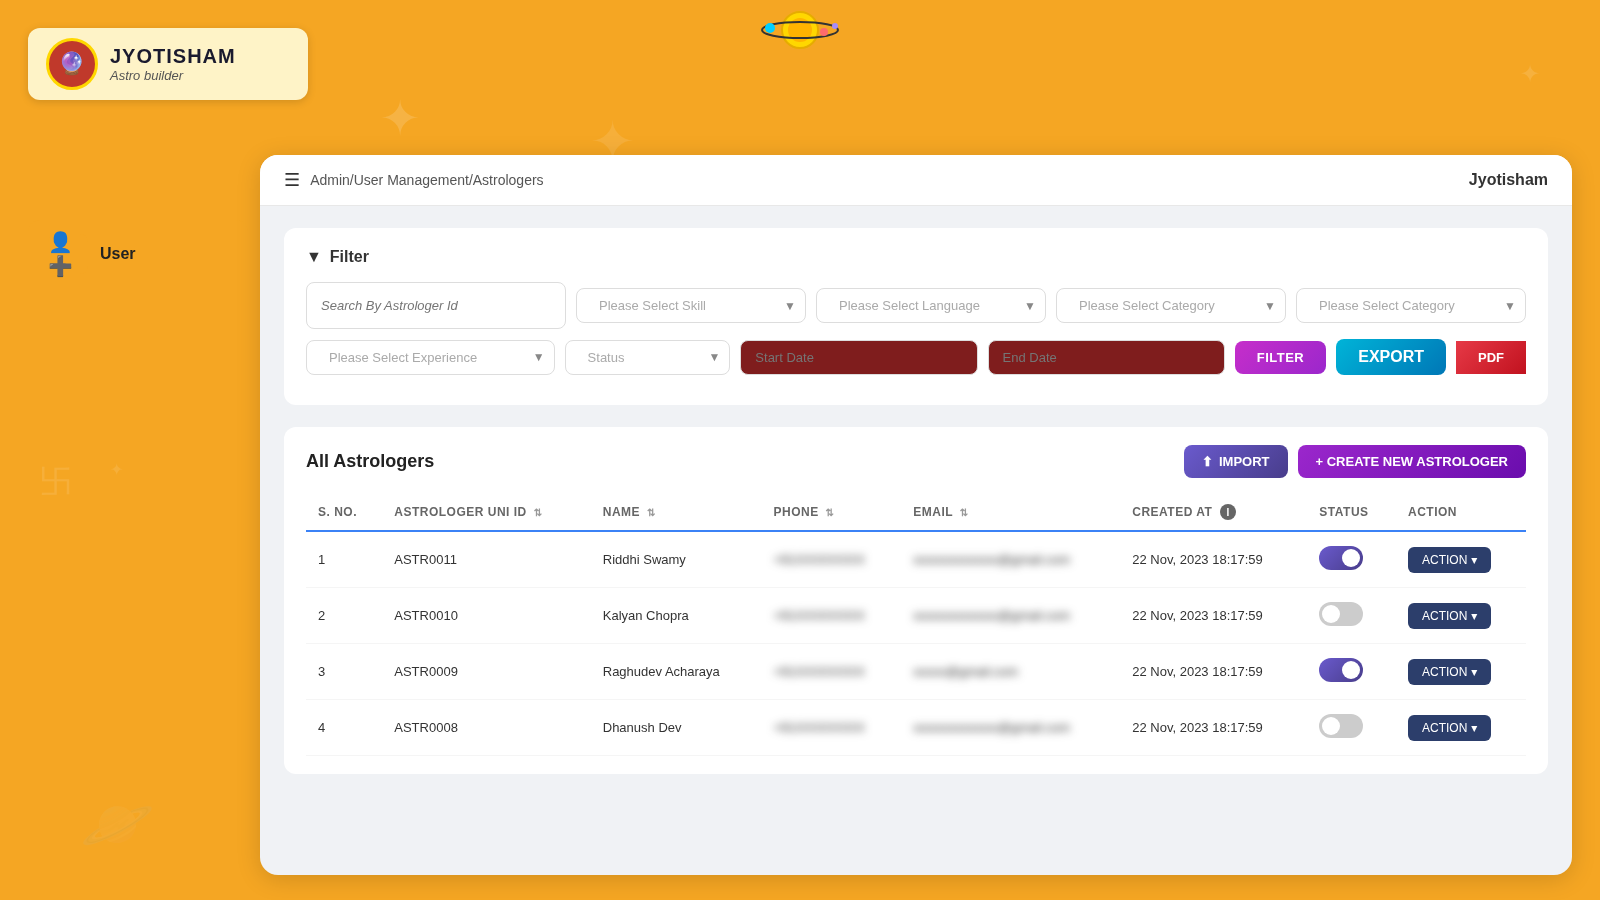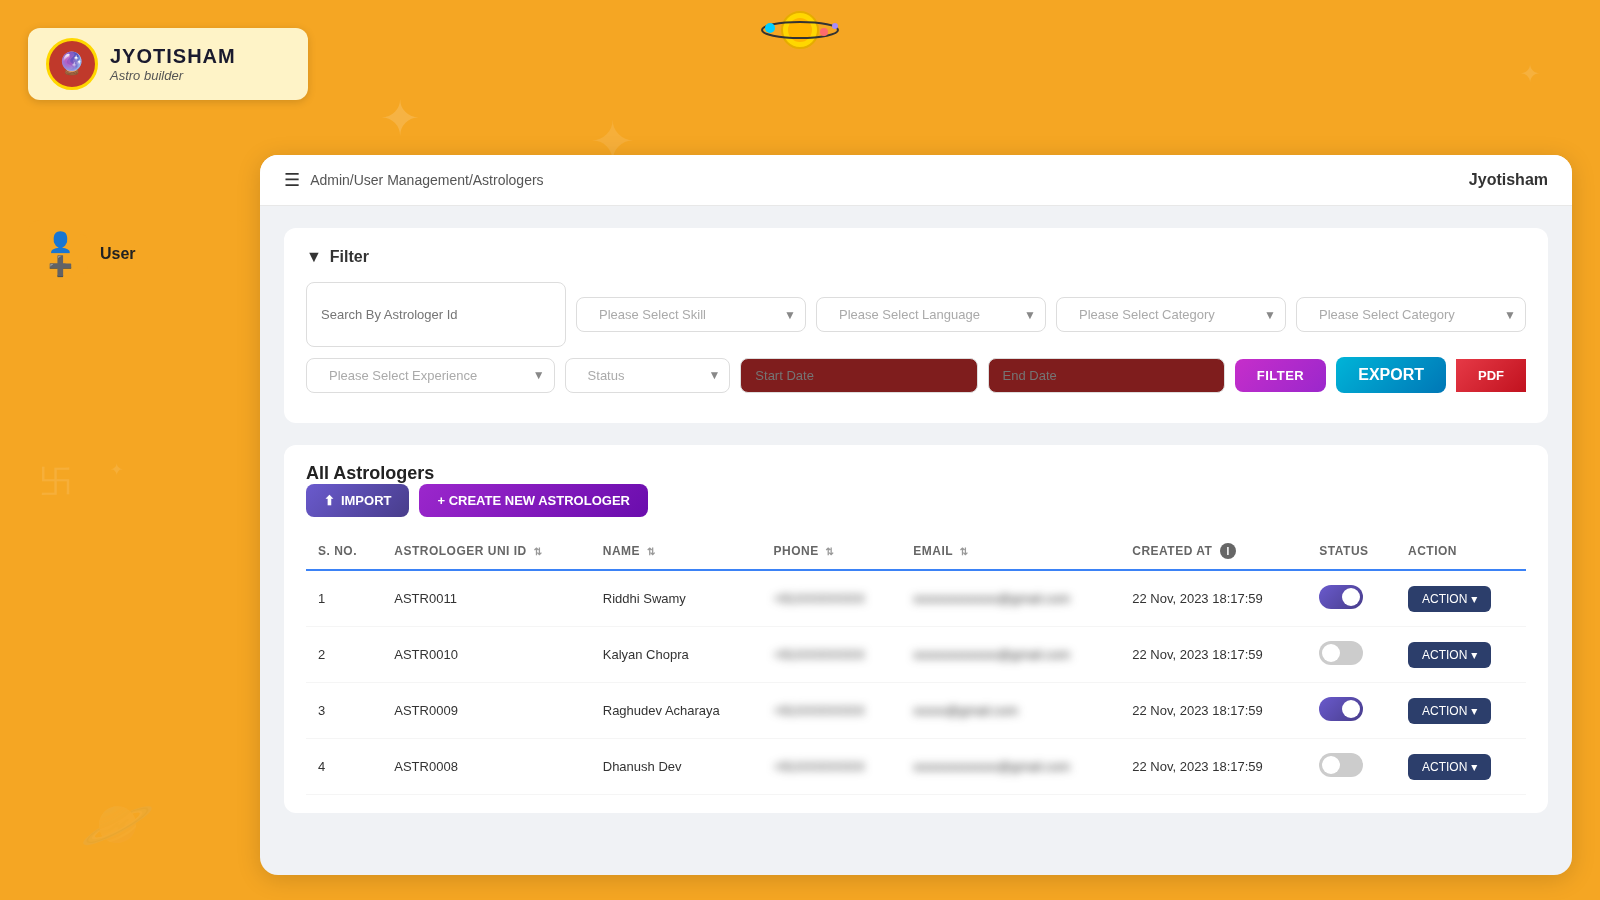--- a/index.html
+++ b/index.html
@@ -201,26 +201,27 @@
     }
     .filter-row {
       display: flex;
       gap: 10px;
       margin-bottom: 10px;
       align-items: center;
     }
     .filter-input {
       border: 1px solid #ddd;
       border-radius: 8px;
-      padding: 24px 14px;
+      padding: 15px 14px;
       font-size: 13px;
       color: #aaa;
       background: white;
       outline: none;
       flex: 1;
+      font-style: italic;
     }
     .select-wrapper {
       flex: 1;
       position: relative;
     }
     .select-wrapper select {
       width: 100%;
       border: 1px solid #ddd;
       border-radius: 8px;
       padding: 9px 32px 9px 22px;
@@ -283,24 +284,23 @@
     }
 
     
     .table-section {
       background: white;
       border-radius: 12px;
       padding: 18px 22px;
     }
     .table-header-row {
       display: flex;
-      align-items: flex-start;
+      align-items: center;
       justify-content: space-between;
       margin-bottom: 16px;
-      flex-direction: column;
     }
     .table-title {
       font-weight: 700;
       font-size: 18px;
       color: #222;
     }
     .table-actions {
       display: flex;
       gap: 10px;
     }

